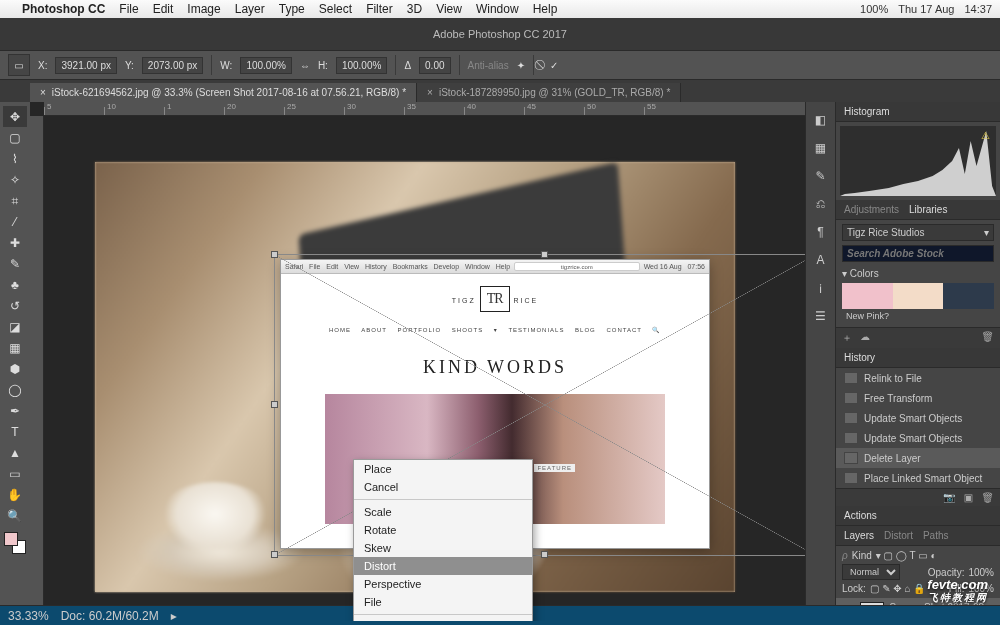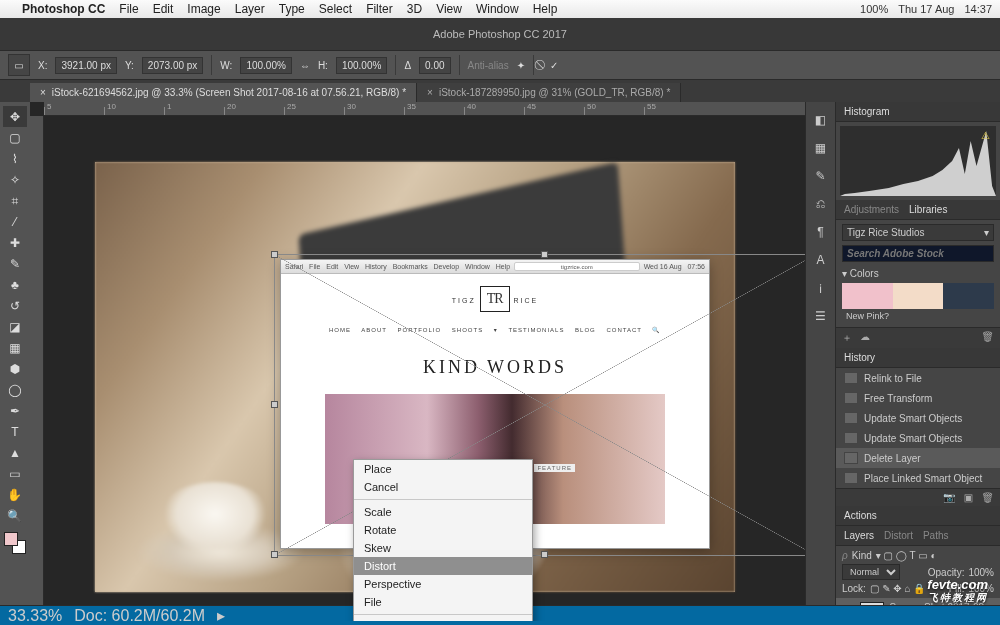--- a/index.html
+++ b/index.html
@@ -98,21 +98,21 @@
 .layers-ctrl { padding:4px 6px; display:flex; flex-direction:column; gap:3px;}
 .layers-ctrl .row { display:flex; align-items:center; gap:4px;}
 .layers-ctrl select,.layers-ctrl input { background:#3a3a3a; border:1px solid #2a2a2a; color:#ccc; font-size:9px; padding:1px 3px;}
 .layer { display:flex; align-items:center; gap:6px; padding:4px 6px; border-bottom:1px solid #3a3a3a;}
 .layer .eye { width:12px; color:#ccc; }
 .layer .thumb { width:28px; height:22px; background:#888; border:1px solid #222; }
 .layer.sel { background:#5f5f5f; }
 .lock { font-size:9px; }
 
 
-.status { position:absolute; bottom:0; left:0; right:0; height:20px; background:#0369a1; border-top:1px solid #2a2a2a; display:flex; align-items:center; padding:0 8px; gap:12px; font-size:16px; color:#ccc;}
+.status { position:absolute; bottom:0; left:0; right:0; height:20px; background:#0c4a6e; border-top:1px solid #2a2a2a; display:flex; align-items:center; padding:0 8px; gap:12px; font-size:12px; color:#ccc;}
 
 .watermark { position:absolute; bottom:22px; right:12px; color:#ffffff; font-size:13px; font-weight:bold; text-align:right; text-shadow:0 1px 3px #000; z-index:60; line-height:1.1;font-style:italic;}
 .watermark small { font-size:10px; display:block; letter-spacing:2px;}
 </style>
 </head>
 <body>
 
 <div class="mac-menu">
   <span class="apple"></span>
   <b>Photoshop CC</b>

